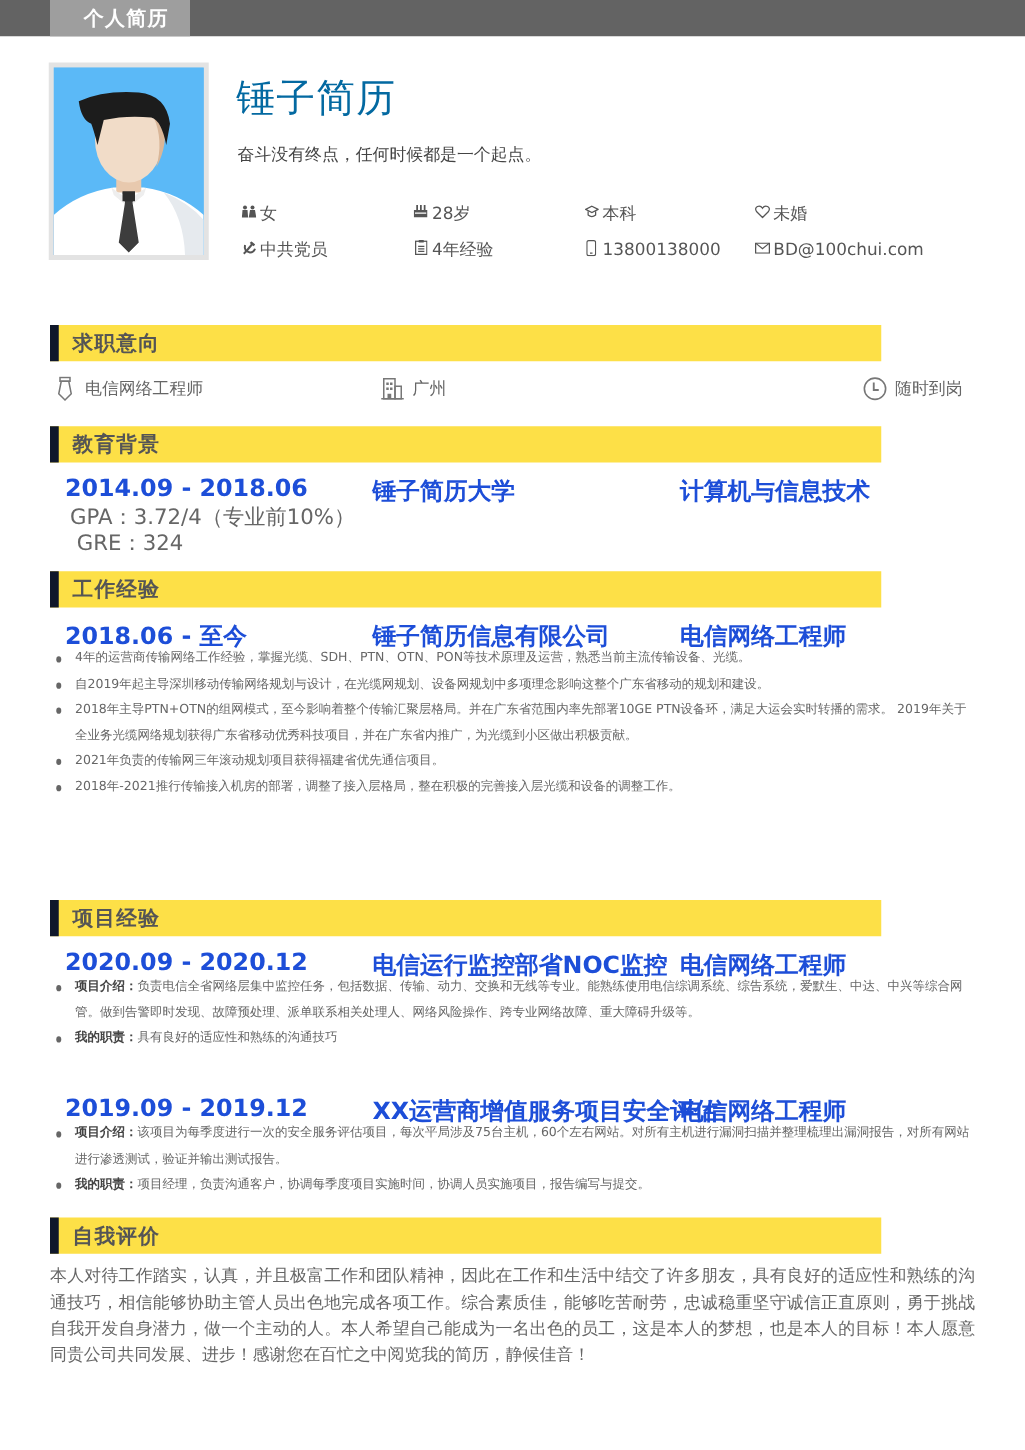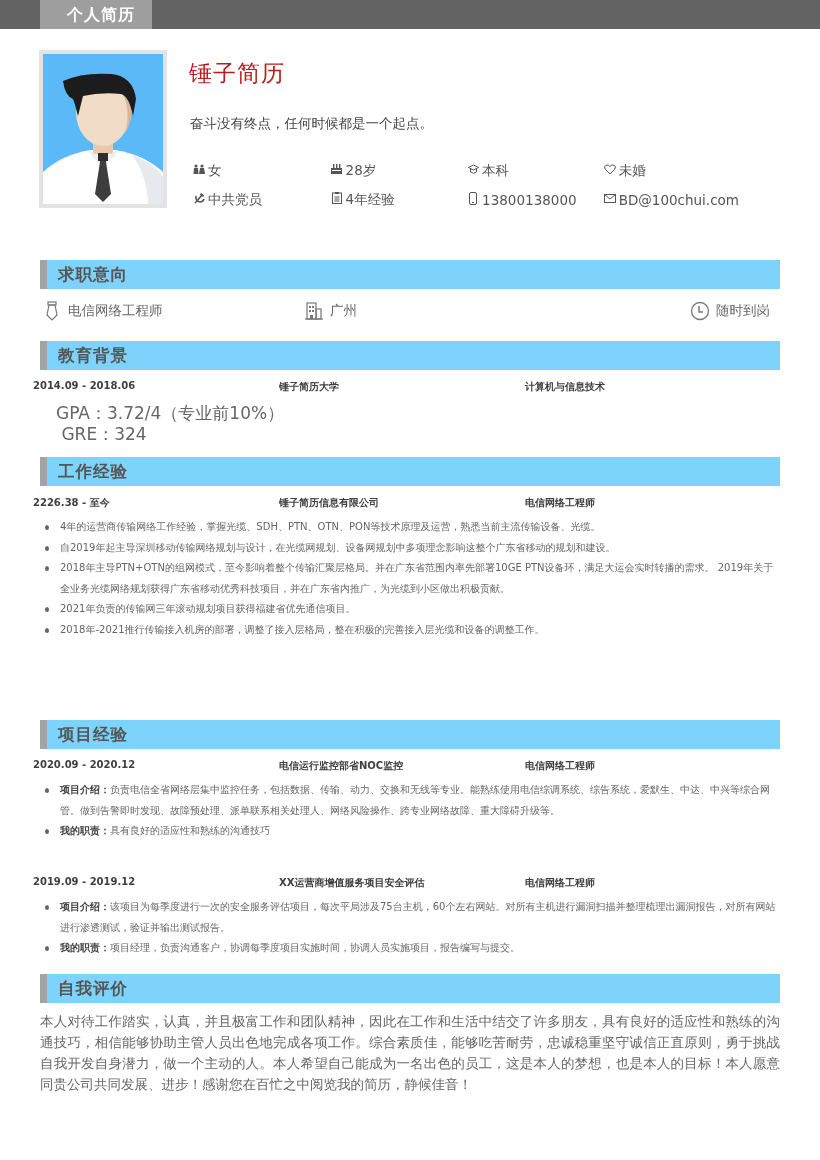--- a/index.html
+++ b/index.html
@@ -6,37 +6,37 @@
   html, body { width: 820px; height: 1160px; background: #ffffff; overflow: hidden; }
   body { font-family: "DejaVu Sans", "Liberation Sans", sans-serif; color: #555555; position: relative; }
 
   .topbar { position: absolute; left: 0; top: 0; width: 820px; height: 29px; background: #636363; }
   .topbar-tab { position: absolute; left: 40px; top: 0; width: 112px; height: 29px; background: #9e9e9e;
     color: #ffffff; font-weight: bold; font-size: 16px; line-height: 29px; padding-left: 27px; letter-spacing: 1px; }
 
   .photo-frame { position: absolute; left: 39px; top: 50px; width: 128px; height: 158px; background: #e3e3e3; padding: 4px 4px 4px 4px; }
   .photo { width: 120px; height: 150px; background: #5bb9f7; position: relative; overflow: hidden; }
 
-  .name { position: absolute; left: 189px; top: 58px; font-size: 23px; color: #b91c1c; letter-spacing: 1px; }
+  .name { position: absolute; left: 189px; top: 58px; font-size: 31px; color: #0369a1; letter-spacing: 1px; }
   .motto { position: absolute; left: 190px; top: 115px; font-size: 13.5px; color: #444444; }
 
   .info-grid { position: absolute; left: 192px; top: 156px; width: 600px; }
   .info-row { display: flex; height: 29px; align-items: center; }
   .info-cell { display: flex; align-items: center; font-size: 13.5px; color: #555; }
   .info-cell .ico { display: inline-block; width: 14px; margin-right: 2px; font-size: 11px; color: #555; text-align: center; }
   .c1 { width: 138px; } .c2 { width: 137px; } .c3 { width: 137px; } .c4 { width: 190px; }
 
-  .section-bar { position: absolute; left: 40px; width: 740px; height: 29px; background: #7dd3fc; border-left: 7px solid #a3a3a3; }
+  .section-bar { position: absolute; left: 40px; width: 665px; height: 29px; background: #fde047; border-left: 7px solid #0f172a; }
   .section-bar span { display: block; font-size: 16.5px; font-weight: bold; color: #555555; line-height: 29px; padding-left: 11px; letter-spacing: 1px; }
 
   .intent-row { position: absolute; left: 40px; top: 298px; width: 740px; height: 26px; }
   .intent-item { position: absolute; top: 0; display: flex; align-items: center; font-size: 13.5px; color: #666; height: 26px; }
   .intent-item .iico { display: inline-block; width: 20px; height: 20px; margin-right: 6px; }
 
-  .entry-head { position: absolute; left: 33px; width: 740px; height: 20px; font-size: 10px; font-weight: bold; color: #404040; }
+  .entry-head { position: absolute; left: 52px; width: 740px; height: 20px; font-size: 19px; font-weight: bold; color: #1d4ed8; }
   .entry-head span { position: absolute; top: 0; }
   .eh1 { left: 0; } .eh2 { left: 246px; text-align: center; } .eh3 { left: 492px; }
 
   .plain-line { position: absolute; left: 56px; font-size: 17px; color: #666; }
 
   .bullets { position: absolute; left: 40px; width: 742px; list-style: none; }
   .bullets li { position: relative; padding-left: 20px; font-size: 10px; line-height: 20.6px; color: #666; }
   .bullets li::before { content: ""; position: absolute; left: 5px; top: 8px; width: 4px; height: 5px; border-radius: 50%; background: #666; }
   .bullets li b { color: #444; font-weight: bold; }
 
@@ -212,21 +212,21 @@
   <span class="eh2">锤子简历大学</span>
   <span class="eh3">计算机与信息技术</span>
 </div>
 <div class="plain-line" style="top:402px;">GPA：3.72/4（专业前10%）</div>
 <div class="plain-line" style="top:423px; white-space:pre;"> GRE：324</div>
 
 <div class="section-bar" style="top:457px;">
   <span>工作经验</span>
 </div>
 <div class="entry-head" style="top:496px;">
-  <span class="eh1">2226.38 - 至今</span>
+  <span class="eh1">2018.06 - 至今</span>
   <span class="eh2">锤子简历信息有限公司</span>
   <span class="eh3">电信网络工程师</span>
 </div>
 <ul class="bullets" style="top:517px;">
   <li>4年的运营商传输网络工作经验，掌握光缆、SDH、PTN、OTN、PON等技术原理及运营，熟悉当前主流传输设备、光缆。</li>
   <li>自2019年起主导深圳移动传输网络规划与设计，在光缆网规划、设备网规划中多项理念影响这整个广东省移动的规划和建设。</li>
   <li>2018年主导PTN+OTN的组网模式，至今影响着整个传输汇聚层格局。并在广东省范围内率先部署10GE PTN设备环，满足大运会实时转播的需求。 2019年关于全业务光缆网络规划获得广东省移动优秀科技项目，并在广东省内推广，为光缆到小区做出积极贡献。</li>
   <li>2021年负责的传输网三年滚动规划项目获得福建省优先通信项目。</li>
   <li>2018年-2021推行传输接入机房的部署，调整了接入层格局，整在积极的完善接入层光缆和设备的调整工作。</li>
 </ul>

